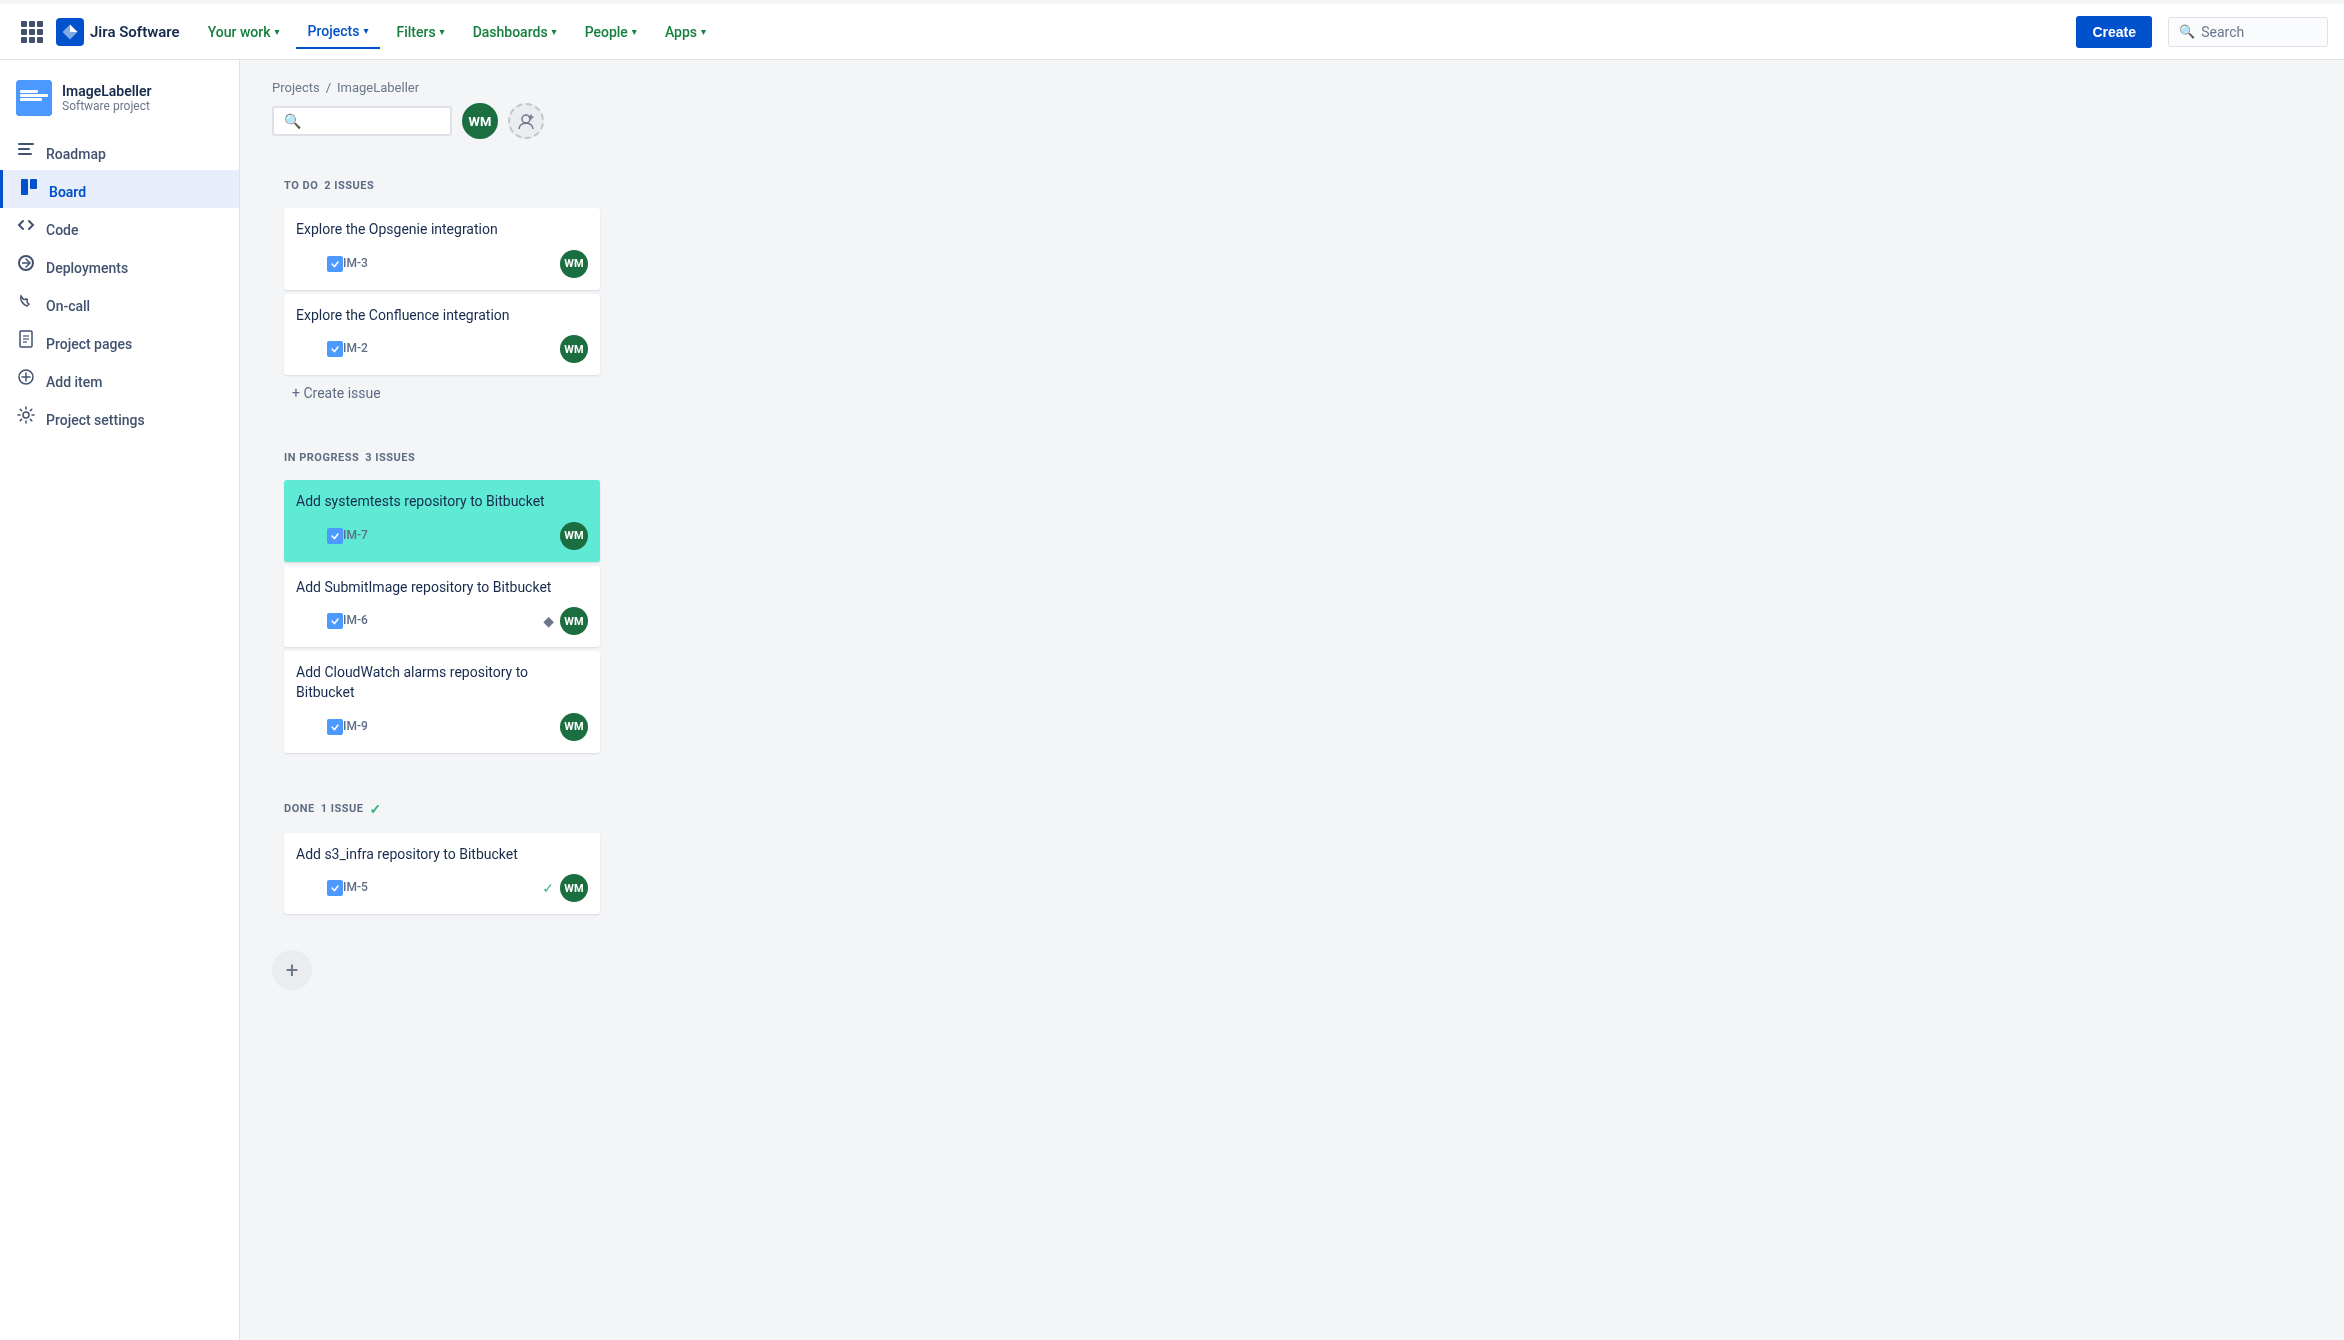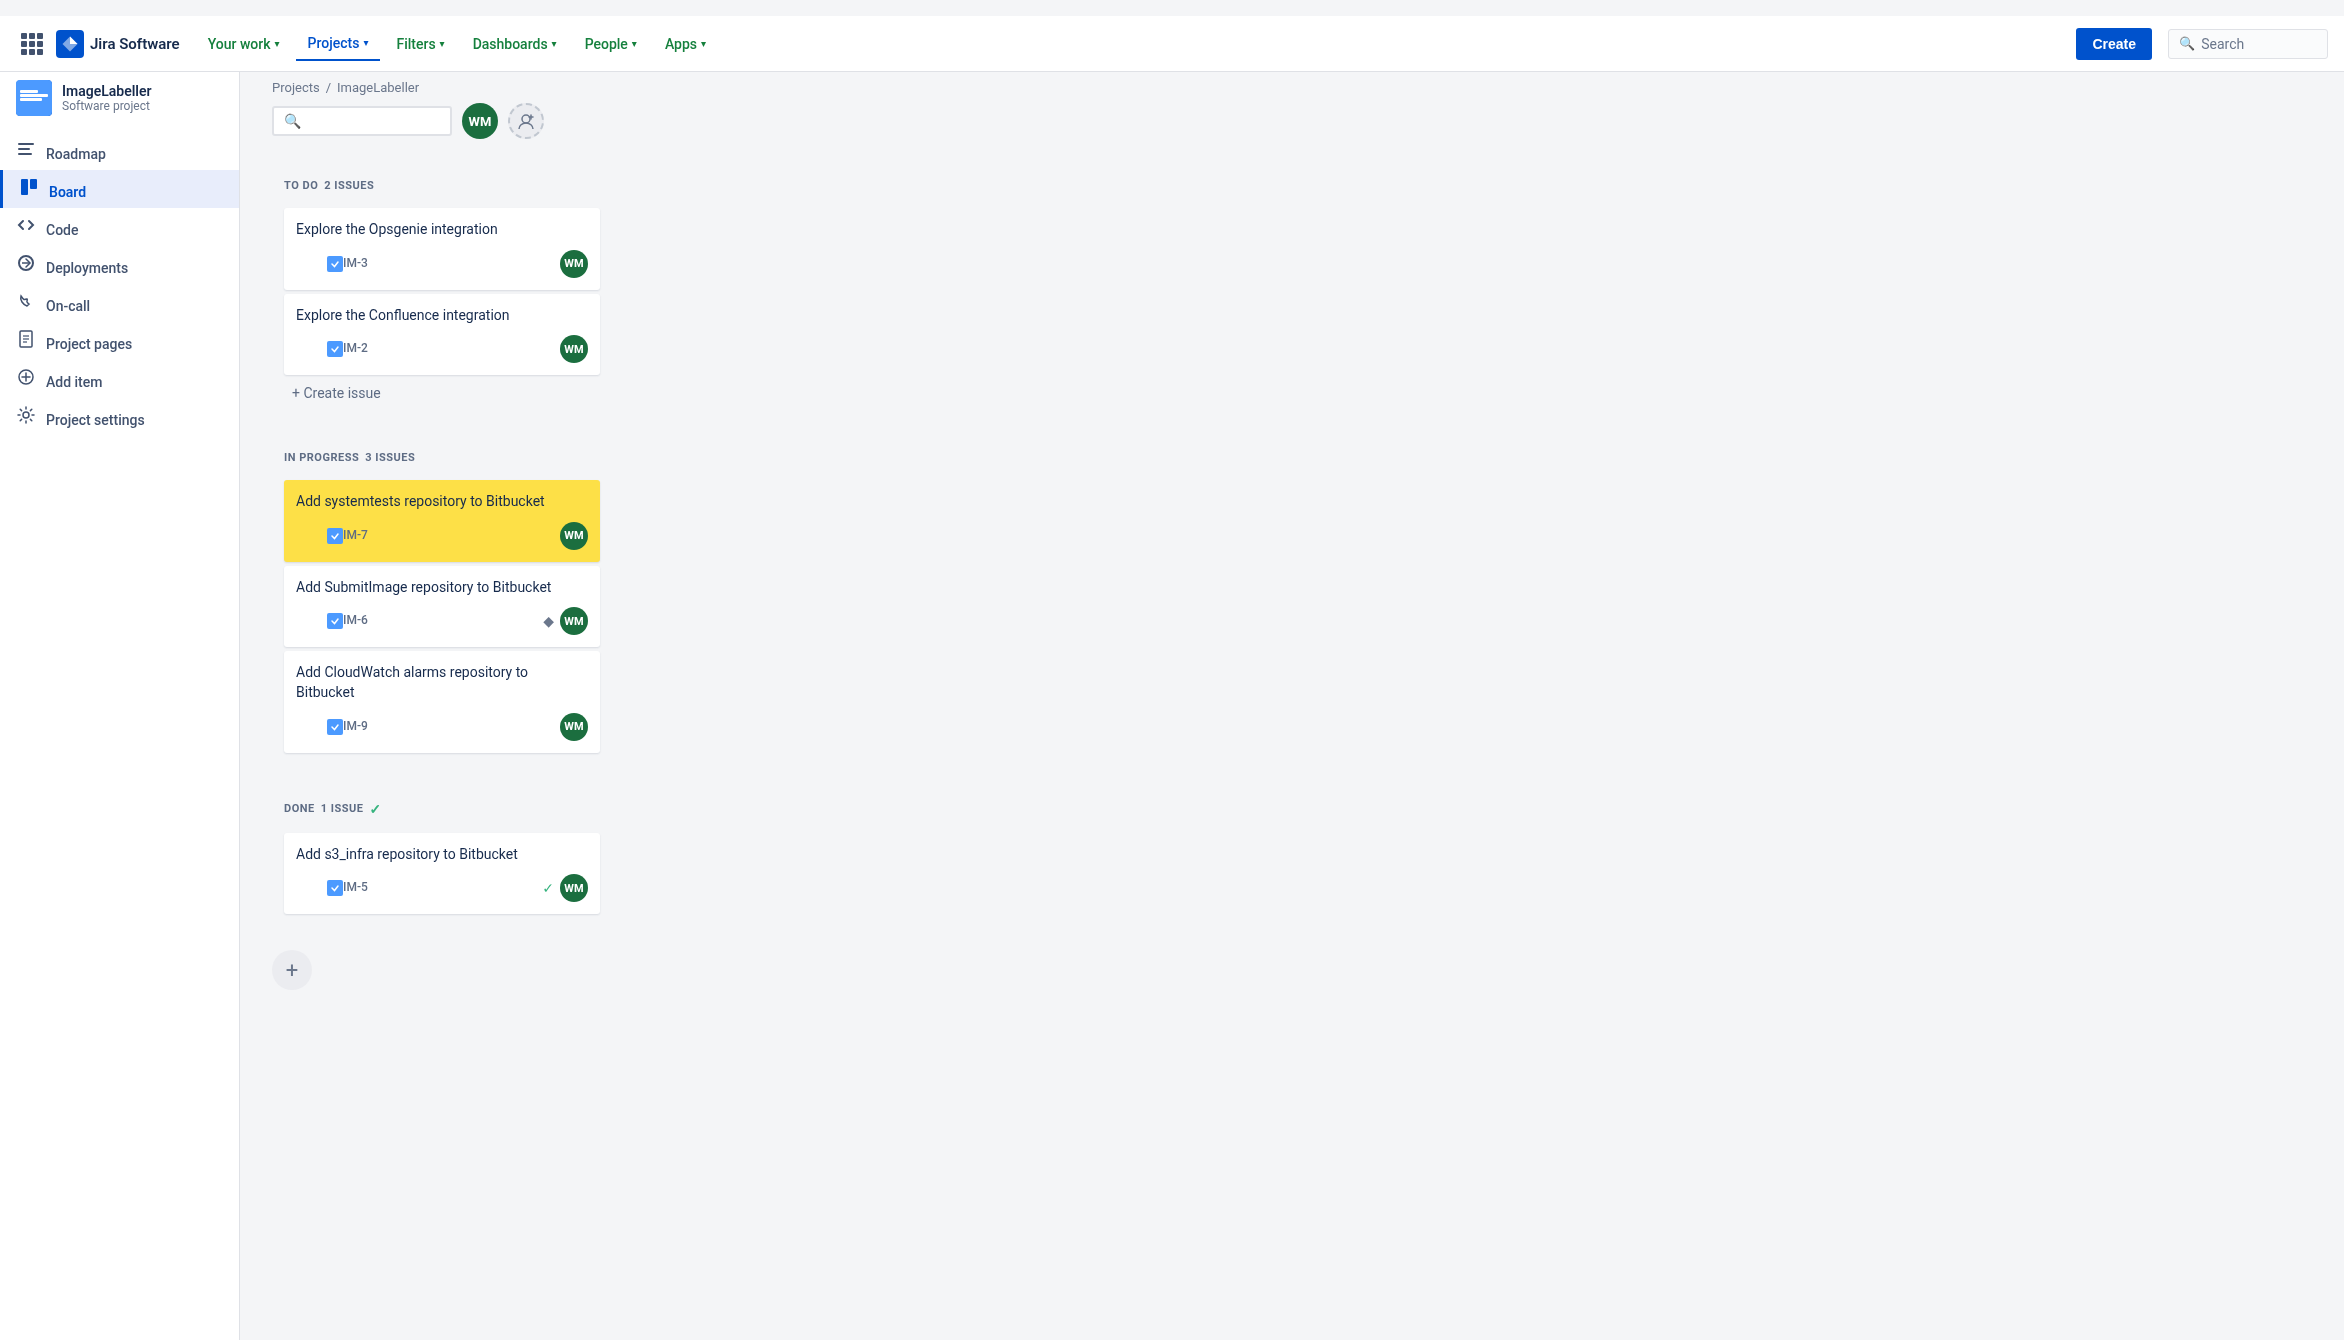--- a/index.html
+++ b/index.html
@@ -2,21 +2,21 @@
 <html><head>
   <meta charset="utf-8">
   <style>
     * { box-sizing: border-box; margin: 0; padding: 0; }
     body { font-family: -apple-system, BlinkMacSystemFont, 'Segoe UI', Roboto, sans-serif; background: #f4f5f7; color: #172b4d; font-size: 14px; }
 
     
     .topnav {
       display: flex; align-items: center; background: #fff;
       height: 56px; padding: 0 16px; border-bottom: 1px solid #dfe1e6;
-      position: fixed; top: 16px; left: 0; right: 0; z-index: 100;
+      position: fixed; top: 4px; left: 0; right: 0; z-index: 100;
     }
     .topnav-left { display: flex; align-items: center; gap: 8px; }
     .grid-icon { width: 32px; height: 32px; display: flex; align-items: center; justify-content: center; cursor: pointer; }
     .grid-dots { display: grid; grid-template-columns: repeat(3,6px); gap: 2px; }
     .grid-dots span { width: 6px; height: 6px; background: #42526e; border-radius: 1px; display: block; }
     .jira-logo { display: flex; align-items: center; gap: 6px; margin-right: 16px; }
     .jira-logo-diamond { width: 28px; height: 28px; background: #0052cc; border-radius: 4px; display: flex; align-items: center; justify-content: center; }
     .jira-logo-diamond svg { width: 18px; height: 18px; }
     .jira-logo-text { font-size: 15px; font-weight: 600; color: #172b4d; }
     .nav-items { display: flex; align-items: center; gap: 4px; }
@@ -112,21 +112,21 @@
       text-transform: uppercase; letter-spacing: 0.5px;
       margin-bottom: 12px; padding: 4px 0;
     }
     .column-header .done-check { color: #36b37e; font-size: 14px; }
     .card {
       background: #fff; border-radius: 3px;
       padding: 12px; margin-bottom: 4px;
       box-shadow: 0 1px 2px rgba(9,30,66,0.12);
       cursor: pointer;
     }
-    .card.highlighted { background: #fde047; }
+    .card.highlighted { background: #5eead4; }
     .card-title { font-size: 14px; color: #172b4d; margin-bottom: 10px; line-height: 1.4; font-weight: 400; }
     .card-footer { display: flex; align-items: center; justify-content: space-between; }
     .card-meta { display: flex; gap: 0; padding-left: 31px; }
     .card-type-icon {
       width: 16px; height: 16px; border-radius: 2px;
       background: #4c9aff; display: flex; align-items: center;
       justify-content: center; font-size: 10px; color: #fff; flex-shrink: 0;
     }
     .card-id { font-size: 12px; color: #5e6c84; font-weight: 500; }
     .card-right { display: flex; align-items: center; gap: 6px; }

